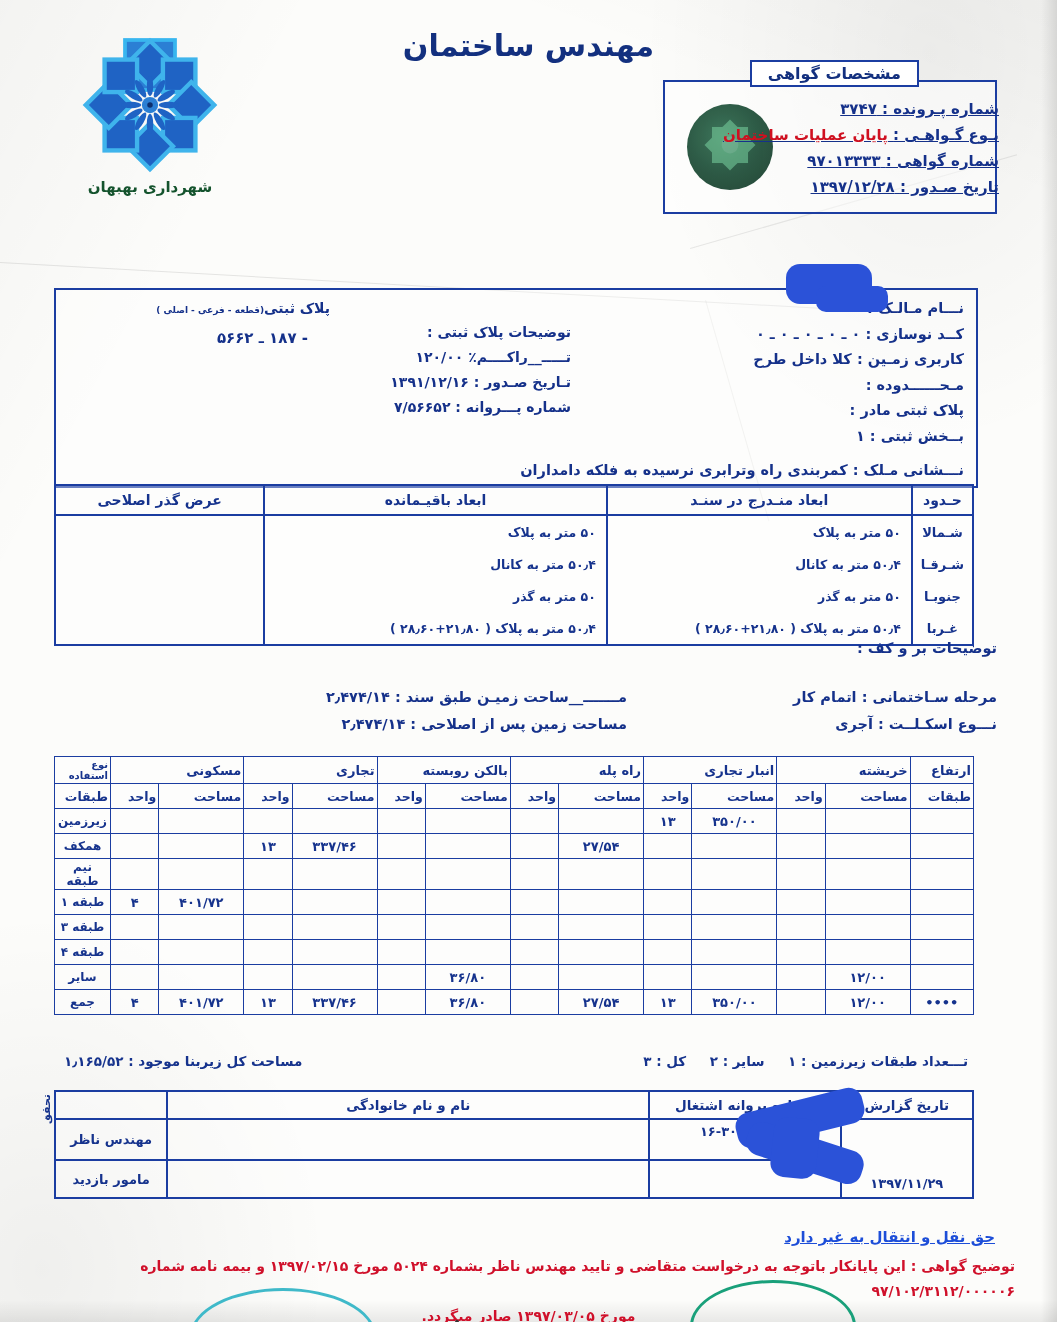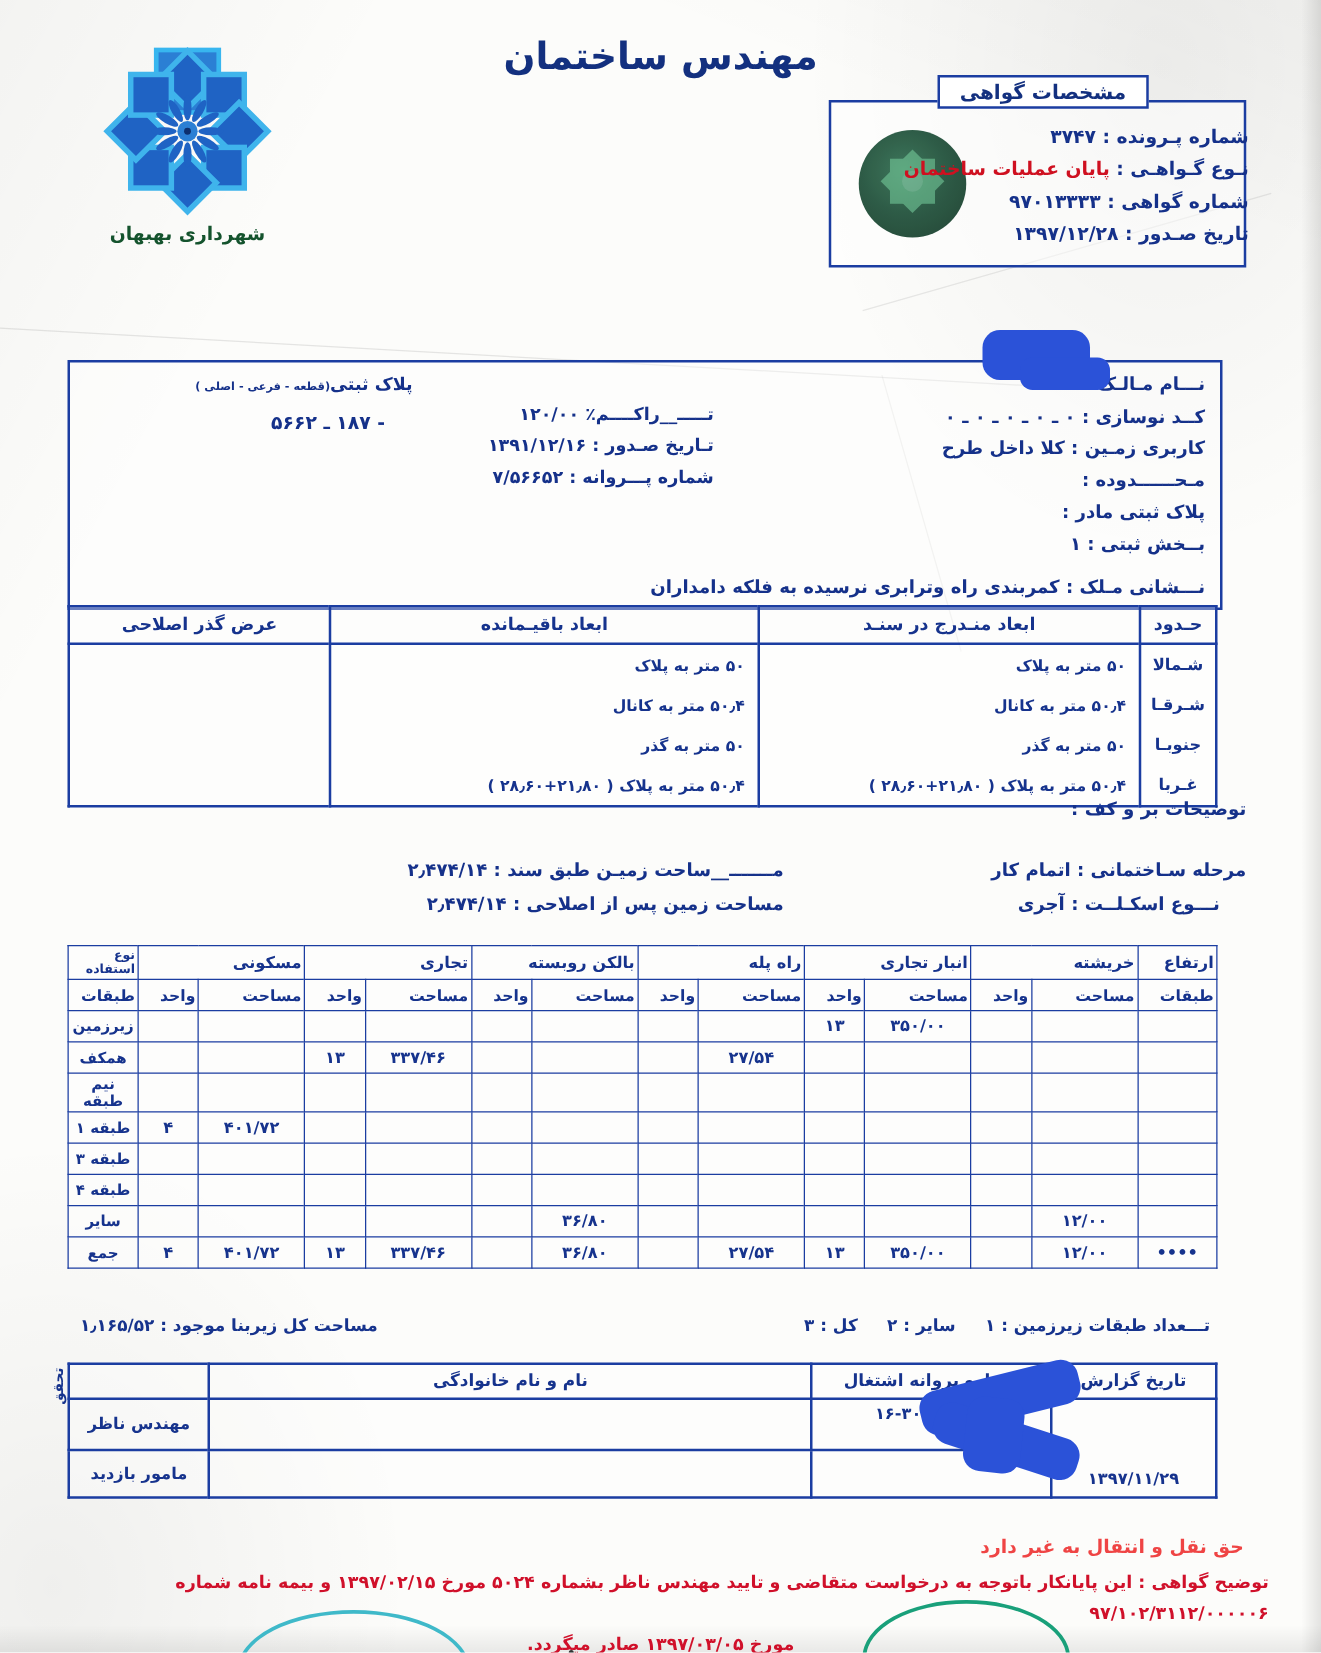--- a/index.html
+++ b/index.html
@@ -45,21 +45,21 @@
   .cert-box-title{
     position:absolute;right:138px;top:60px;
     border:2px solid #1b3da1;background:#fff;
     padding:2px 16px;font-size:16px;font-weight:bold;color:#13307f;
     z-index:3;
   }
   .cert-lines{
     position:absolute;right:58px;top:96px;width:300px;
     font-size:15px;font-weight:bold;line-height:26px;text-align:right;
   }
-  .cert-lines div{white-space:nowrap;}
+  .cert-lines div{white-space:nowrap;text-decoration:underline;}
   .cert-val-red{color:#cf1020;}
   .stamp{
     position:absolute;left:22px;top:22px;width:86px;height:86px;border-radius:50%;
     background:radial-gradient(circle at 42% 38%, #2e6b4e 0%, #1d4f38 45%, #123525 100%);
     opacity:.92;overflow:hidden;
   }
   .stamp .rosette{
     position:absolute;left:50%;top:48%;transform:translate(-50%,-50%);
     opacity:.55;
   }
@@ -106,21 +106,21 @@
   .bd-table td.lbl{width:40px;font-size:13px;}
   .bd-table td.dim{text-align:right;font-size:12.5px;font-weight:bold;padding-right:10px;}
 
   .bkf{
     position:absolute;right:60px;top:640px;font-size:14.5px;font-weight:bold;
   }
 
   
   .stage{
     position:absolute;right:60px;top:684px;
-    font-size:14.5px;font-weight:bold;line-height:27px;text-align:center;
+    font-size:14.5px;font-weight:bold;line-height:27px;text-align:right;
   }
   .areas{
     position:absolute;right:430px;top:684px;
     font-size:14.5px;font-weight:bold;line-height:27px;text-align:right;margin-left:25px;
   }
 
   
   .fl-table{
     position:absolute;left:54px;top:756px;width:920px;
     font-size:12.5px;font-weight:bold;
@@ -157,21 +157,21 @@
   .eng-table th{height:24px;font-size:13.5px;}
   .eng-table td{height:34px;}
   .eng-side{
     position:absolute;left:40px;top:1094px;font-size:11px;font-weight:bold;
     color:#16338d;writing-mode:vertical-rl;transform:rotate(180deg);
   }
 
   
   .note-1{
     position:absolute;right:62px;top:1228px;
-    font-size:15px;font-weight:bold;color:#ef4444;
+    font-size:15px;font-weight:bold;color:#1d4ed8;text-decoration:underline;
   }
   .note-2{
     position:absolute;right:42px;left:42px;top:1254px;
     font-size:14px;font-weight:bold;color:#d0102a;line-height:25px;
     text-align:right;
   }
   .note-2 .l2{text-align:center;}
 
   
   .pen{position:absolute;border:2.5px solid #19a07a;border-radius:50%;}
@@ -294,20 +294,21 @@
         <span>پلاک ثبتی مادر :</span>
         <span></span>
       </div>
       <div>
         <span>بــخش ثبتی :</span>
         <span>۱</span>
       </div>
     </div>
 
     <div class="id-mid">
+      <div>توضیحات پلاک ثبتی :</div>
       <div>
         <span>تـــــ__راکــــم٪</span>
         <span>۱۲۰/۰۰</span>
       </div>
       <div>
         <span>تـاریخ صـدور :</span>
         <span>۱۳۹۱/۱۲/۱۶</span>
       </div>
       <div>
         <span>شماره پـــروانه :</span>

